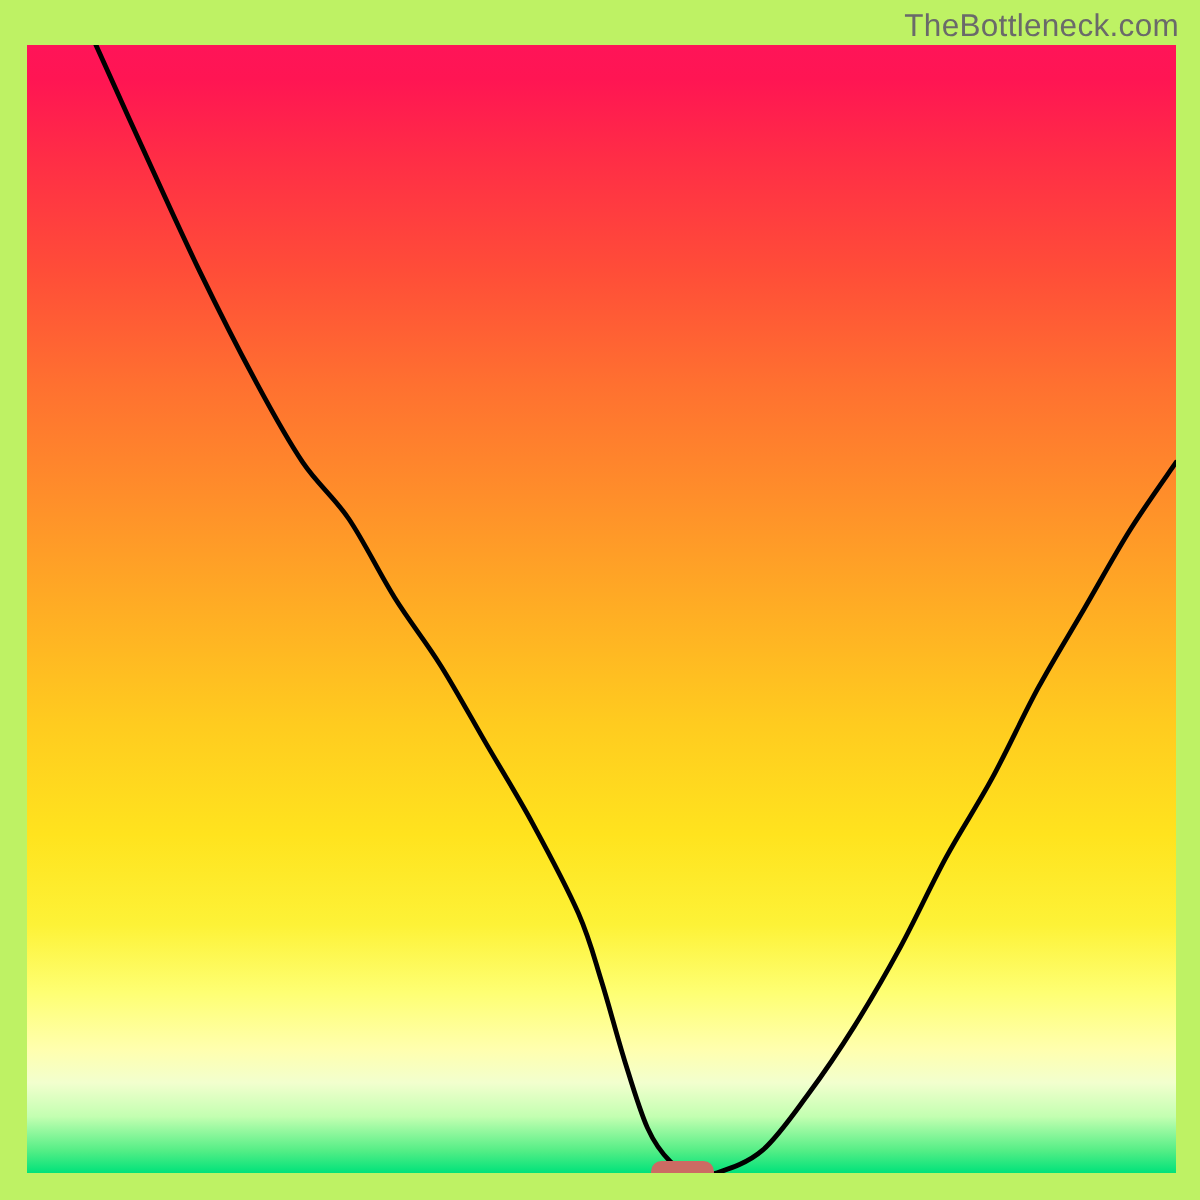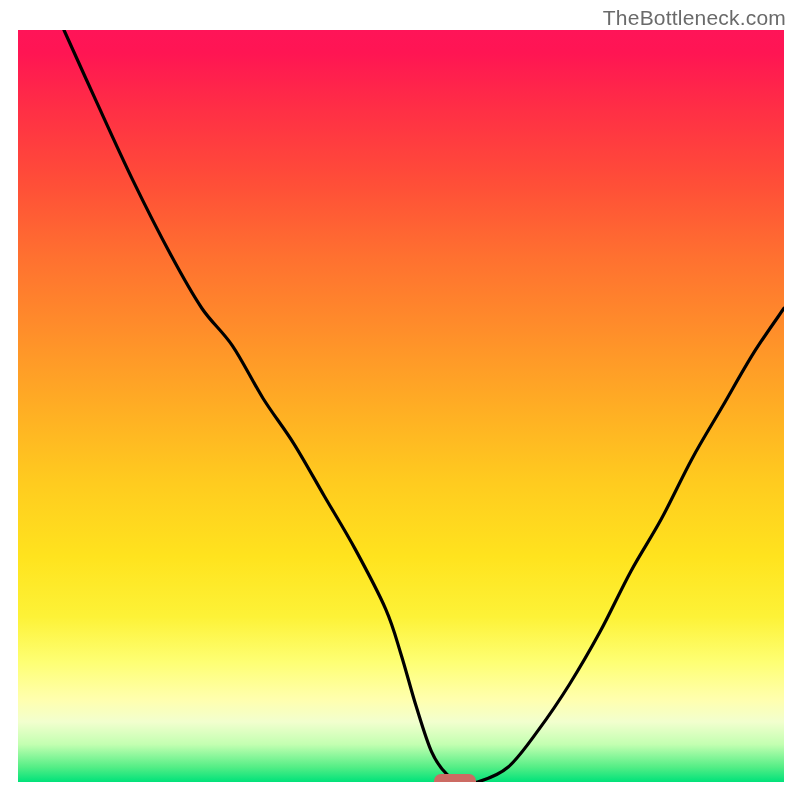--- a/index.html
+++ b/index.html
@@ -8,21 +8,21 @@
     width: 800px;
     height: 800px;
     background: #000;
     overflow: hidden;
     font-family: Arial, Helvetica, sans-serif;
   }
   .frame {
     position: relative;
     width: 800px;
     height: 800px;
-    background: #ffffff;
+    background: #bef264;
   }
   .watermark {
     position: absolute;
     top: 6px;
     right: 14px;
     color: #6a6a6a;
     font-size: 21px;
     font-weight: 500;
     letter-spacing: 0.2px;
   }

